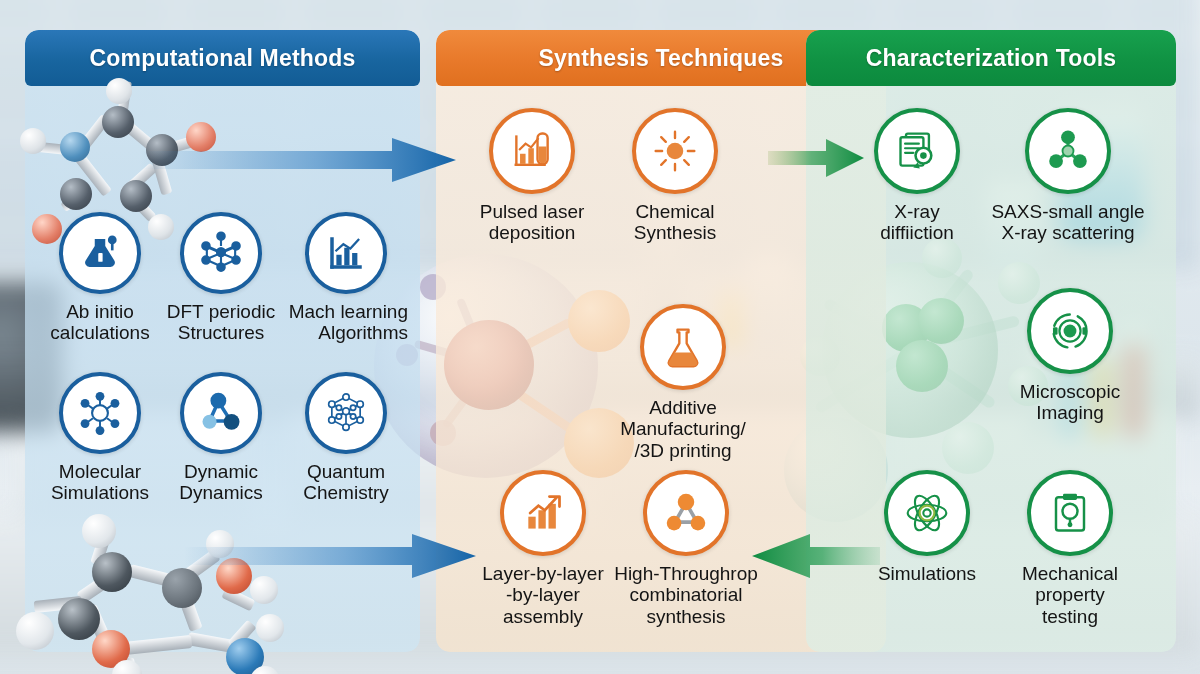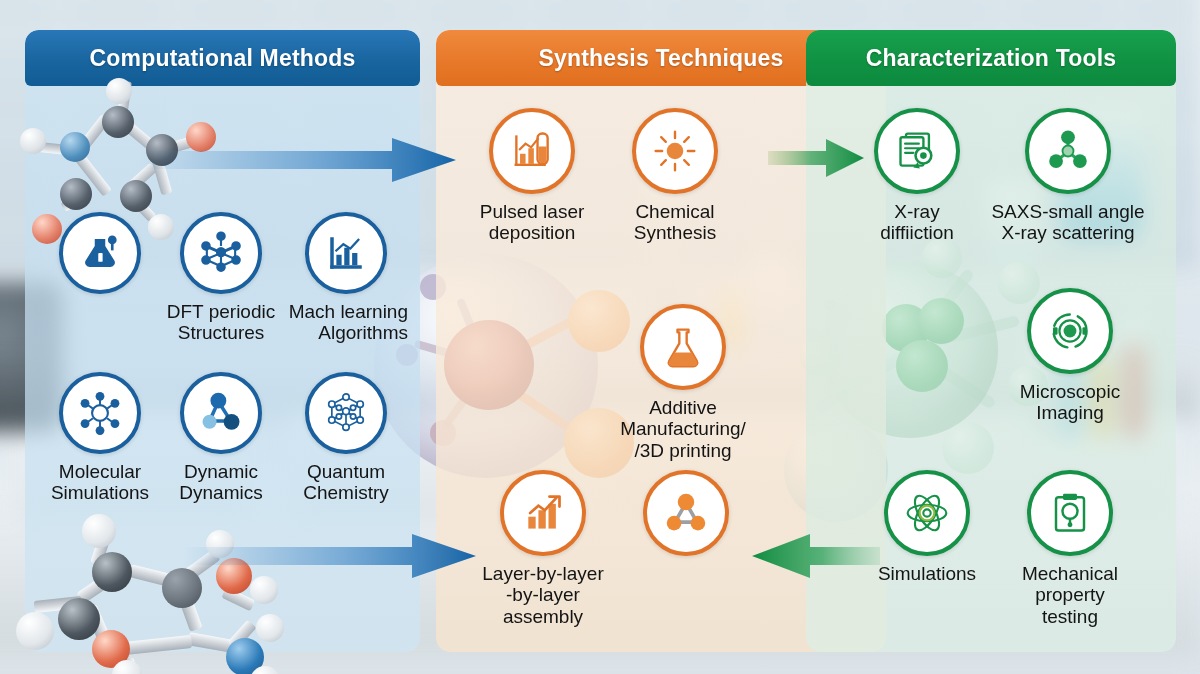--- a/index.html
+++ b/index.html
@@ -206,20 +206,21 @@
 
   <div class="item" style="left:44px;top:212px;width:112px;">
     <div class="ring b" style="width:74px;height:74px;">
       <svg width="42" height="42" viewBox="0 0 48 48" aria-hidden="true">
         <path d="M18 8h12v8l10 16a5 5 0 0 1-4 8H12a5 5 0 0 1-4-8l10-16z" fill="#1a5f9e"></path>
         <rect x="22" y="24" width="5" height="10" rx="1" fill="#fff"></rect>
         <circle cx="38" cy="9" r="5" fill="#1a5f9e"></circle>
         <rect x="36.5" y="9" width="3" height="12" fill="#1a5f9e"></rect>
       </svg>
     </div>
+    <div class="lbl">Ab initio<br>calculations</div>
   </div>
 
   <div class="item" style="left:162px;top:212px;width:118px;">
     <div class="ring b" style="width:74px;height:74px;">
       <svg width="46" height="46" viewBox="0 0 52 52" aria-hidden="true" stroke="#1a5f9e" stroke-width="2.4" fill="#1a5f9e">
         <path d="M26 8v10M10 18l16 7 16-7M10 18v16M42 18v16M10 34l16 7 16-7M26 25v16M26 41v4M12 20l28 12M40 20L12 32" fill="none"></path>
         <circle cx="26" cy="7" r="4.2"></circle>
           <circle cx="9" cy="18" r="4.2"></circle>
           <circle cx="43" cy="18" r="4.2"></circle>
         <circle cx="9" cy="34" r="4.2"></circle>
@@ -404,20 +405,21 @@
     <div class="ring o" style="width:78px;height:78px;">
       <svg width="44" height="44" viewBox="0 0 48 48" aria-hidden="true">
         <g stroke="#9aa0a6" stroke-width="4" fill="none" stroke-linecap="round">
           <path d="M24 13L12 34M24 13l12 21M12 34h24"></path>
         </g>
         <circle cx="24" cy="12" r="9" fill="#ee8a33"></circle>
         <circle cx="11" cy="35" r="8" fill="#ee8a33"></circle>
         <circle cx="37" cy="35" r="8" fill="#ee8a33"></circle>
       </svg>
     </div>
+    <div class="lbl">High-Throughrop<br>combinatorial<br>synthesis</div>
   </div>
 
   <div class="col col-green">
     <div class="col-body"></div>
     <div class="col-head head-green">Characterization Tools</div>
   </div>
 
   <div class="item" style="left:862px;top:108px;width:110px;">
     <div class="ring g" style="width:78px;height:78px;">
       <svg width="44" height="44" viewBox="0 0 48 48" aria-hidden="true">

